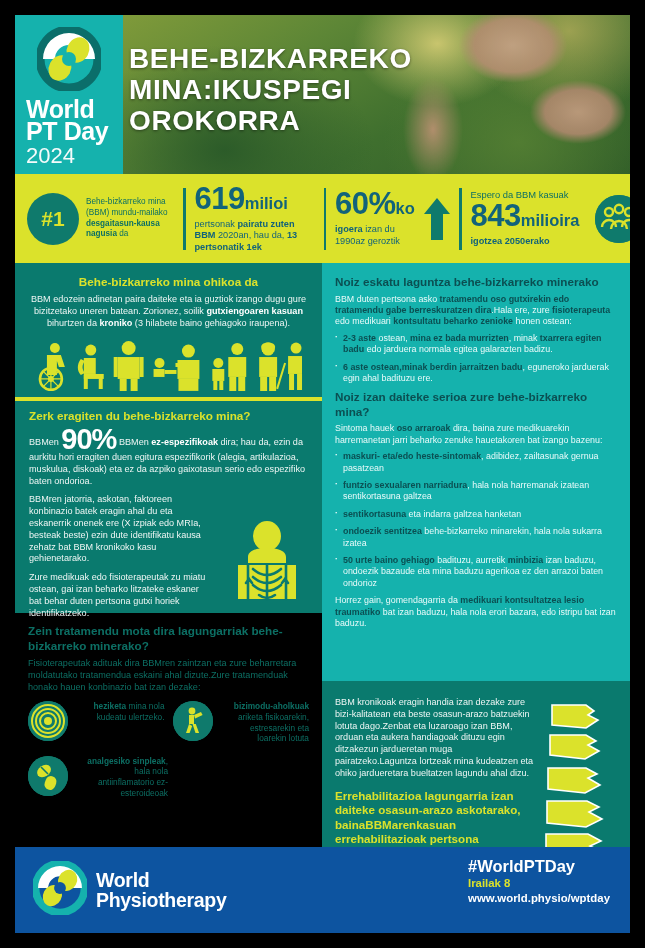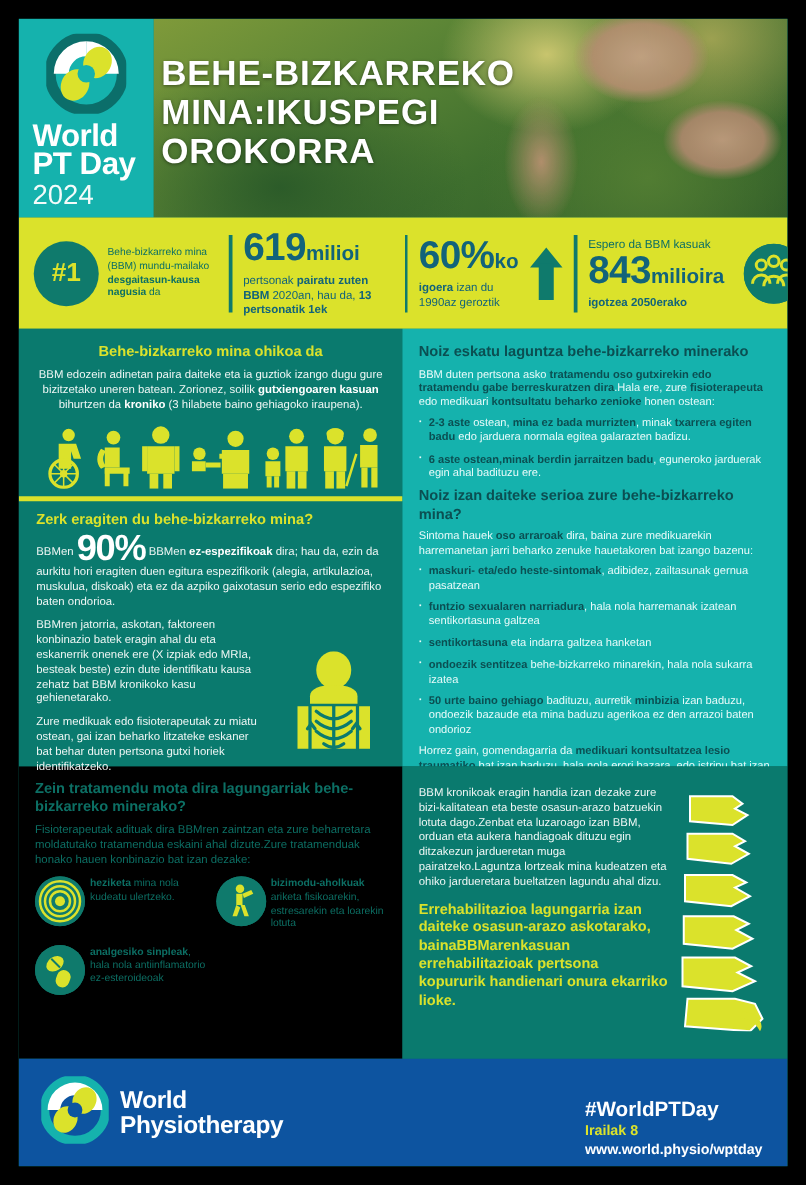--- a/index.html
+++ b/index.html
@@ -103,34 +103,34 @@
   .pct{ color:#fff; font-weight:bold; font-size:29px; line-height:26px; vertical-align:-4px; letter-spacing:-1px;}
   .xray{ position:absolute; right:14px; bottom:6px; width:82px; height:86px; }
 
   .secR1{ padding:12px 13px 0 13px; }
   ul.bul{ list-style:none; margin:5px 0 0 0; }
   ul.bul li{ position:relative; padding-left:8px; margin-bottom:6px; }
   ul.bul li:before{ content:"·"; position:absolute; left:0; top:-1px; font-weight:bold; }
 
   .treat-icons{ margin-top:8px; }
   .trow{ display:flex; gap:8px; margin-bottom:12px;}
-  .titem{ display:flex; gap:4px; width:140px; }
+  .titem{ display:flex; gap:16px; width:140px;text-align:right; }
   .tcircle{ width:40px;height:40px;border-radius:50%;background:#0f7a6c;flex:none;position:relative;}
   .ttxt{ color:#0c6f64; font-size:8.3px; line-height:10.6px;}
   .ttxt b{ font-weight:bold; }
 
   .secR2{ padding:12px 13px 0 13px; position:relative;}
   .spine{ position:absolute; right:4px; top:14px; width:92px; height:198px;}
   .emph{ color:#dbe22b; font-weight:bold; font-size:11.6px; line-height:14.6px; margin-top:9px; width:200px;}
 
   
   .footer{ height:86px; background:#0d54a0; display:flex; align-items:center; padding:0 18px; position:relative;}
   .f-logo{ display:flex; align-items:center; gap:9px;}
   .f-word{ color:#fff; font-weight:bold; font-size:19.5px; line-height:20px; letter-spacing:-0.3px;}
-  .f-right{ position:absolute; right:20px; top:32px; text-align:left;}
+  .f-right{ position:absolute; right:20px; top:10px; text-align:left;}
   .f-hash{ color:#fff; font-weight:bold; font-size:16.5px; line-height:19px;}
   .f-date{ color:#dbe22b; font-weight:bold; font-size:11.4px; line-height:15px;}
   .f-url{ color:#fff; font-weight:bold; font-size:11.4px; line-height:15px;}
 </style>
 </head>
 <body>
 
 <div class="poster">
 
   <div class="header">
@@ -347,21 +347,21 @@
               </div>
               <div class="ttxt"><b>analgesiko sinpleak</b>, hala nola antiinflamatorio ez-esteroideoak</div>
             </div>
           </div>
         </div>
       </div>
     </div>
 
     <div class="colR">
 
-      <div class="panel-teal secR1" style="height:350px">
+      <div class="panel-teal secR1" style="height:418px">
         <div class="h-dark" style="color:#0b4f52">Noiz eskatu laguntza behe-bizkarreko minerako</div>
         <div class="p-teal" style="margin-top:4px">BBM duten pertsona asko <b>tratamendu oso gutxirekin edo tratamendu gabe berreskuratzen dira</b>.Hala ere, zure <b>fisioterapeuta</b> edo medikuari <b>kontsultatu beharko zenioke</b> honen ostean:</div>
         <ul class="bul p-teal">
           <li><b>2-3 aste</b> ostean, <b>mina ez bada murrizten</b>, minak <b>txarrera egiten badu</b> edo jarduera normala egitea galarazten badizu.</li>
           <li><b>6 aste ostean,minak berdin jarraitzen badu</b>, eguneroko jarduerak egin ahal badituzu ere.</li>
         </ul>
 
         <div class="h-dark" style="color:#0b4f52; margin-top:5px">Noiz izan daiteke serioa zure behe-bizkarreko mina?</div>
         <div class="p-teal" style="margin-top:4px">Sintoma hauek <b>oso arraroak</b> dira, baina zure medikuarekin harremanetan jarri beharko zenuke hauetakoren bat izango bazenu:</div>
         <ul class="bul p-teal">

